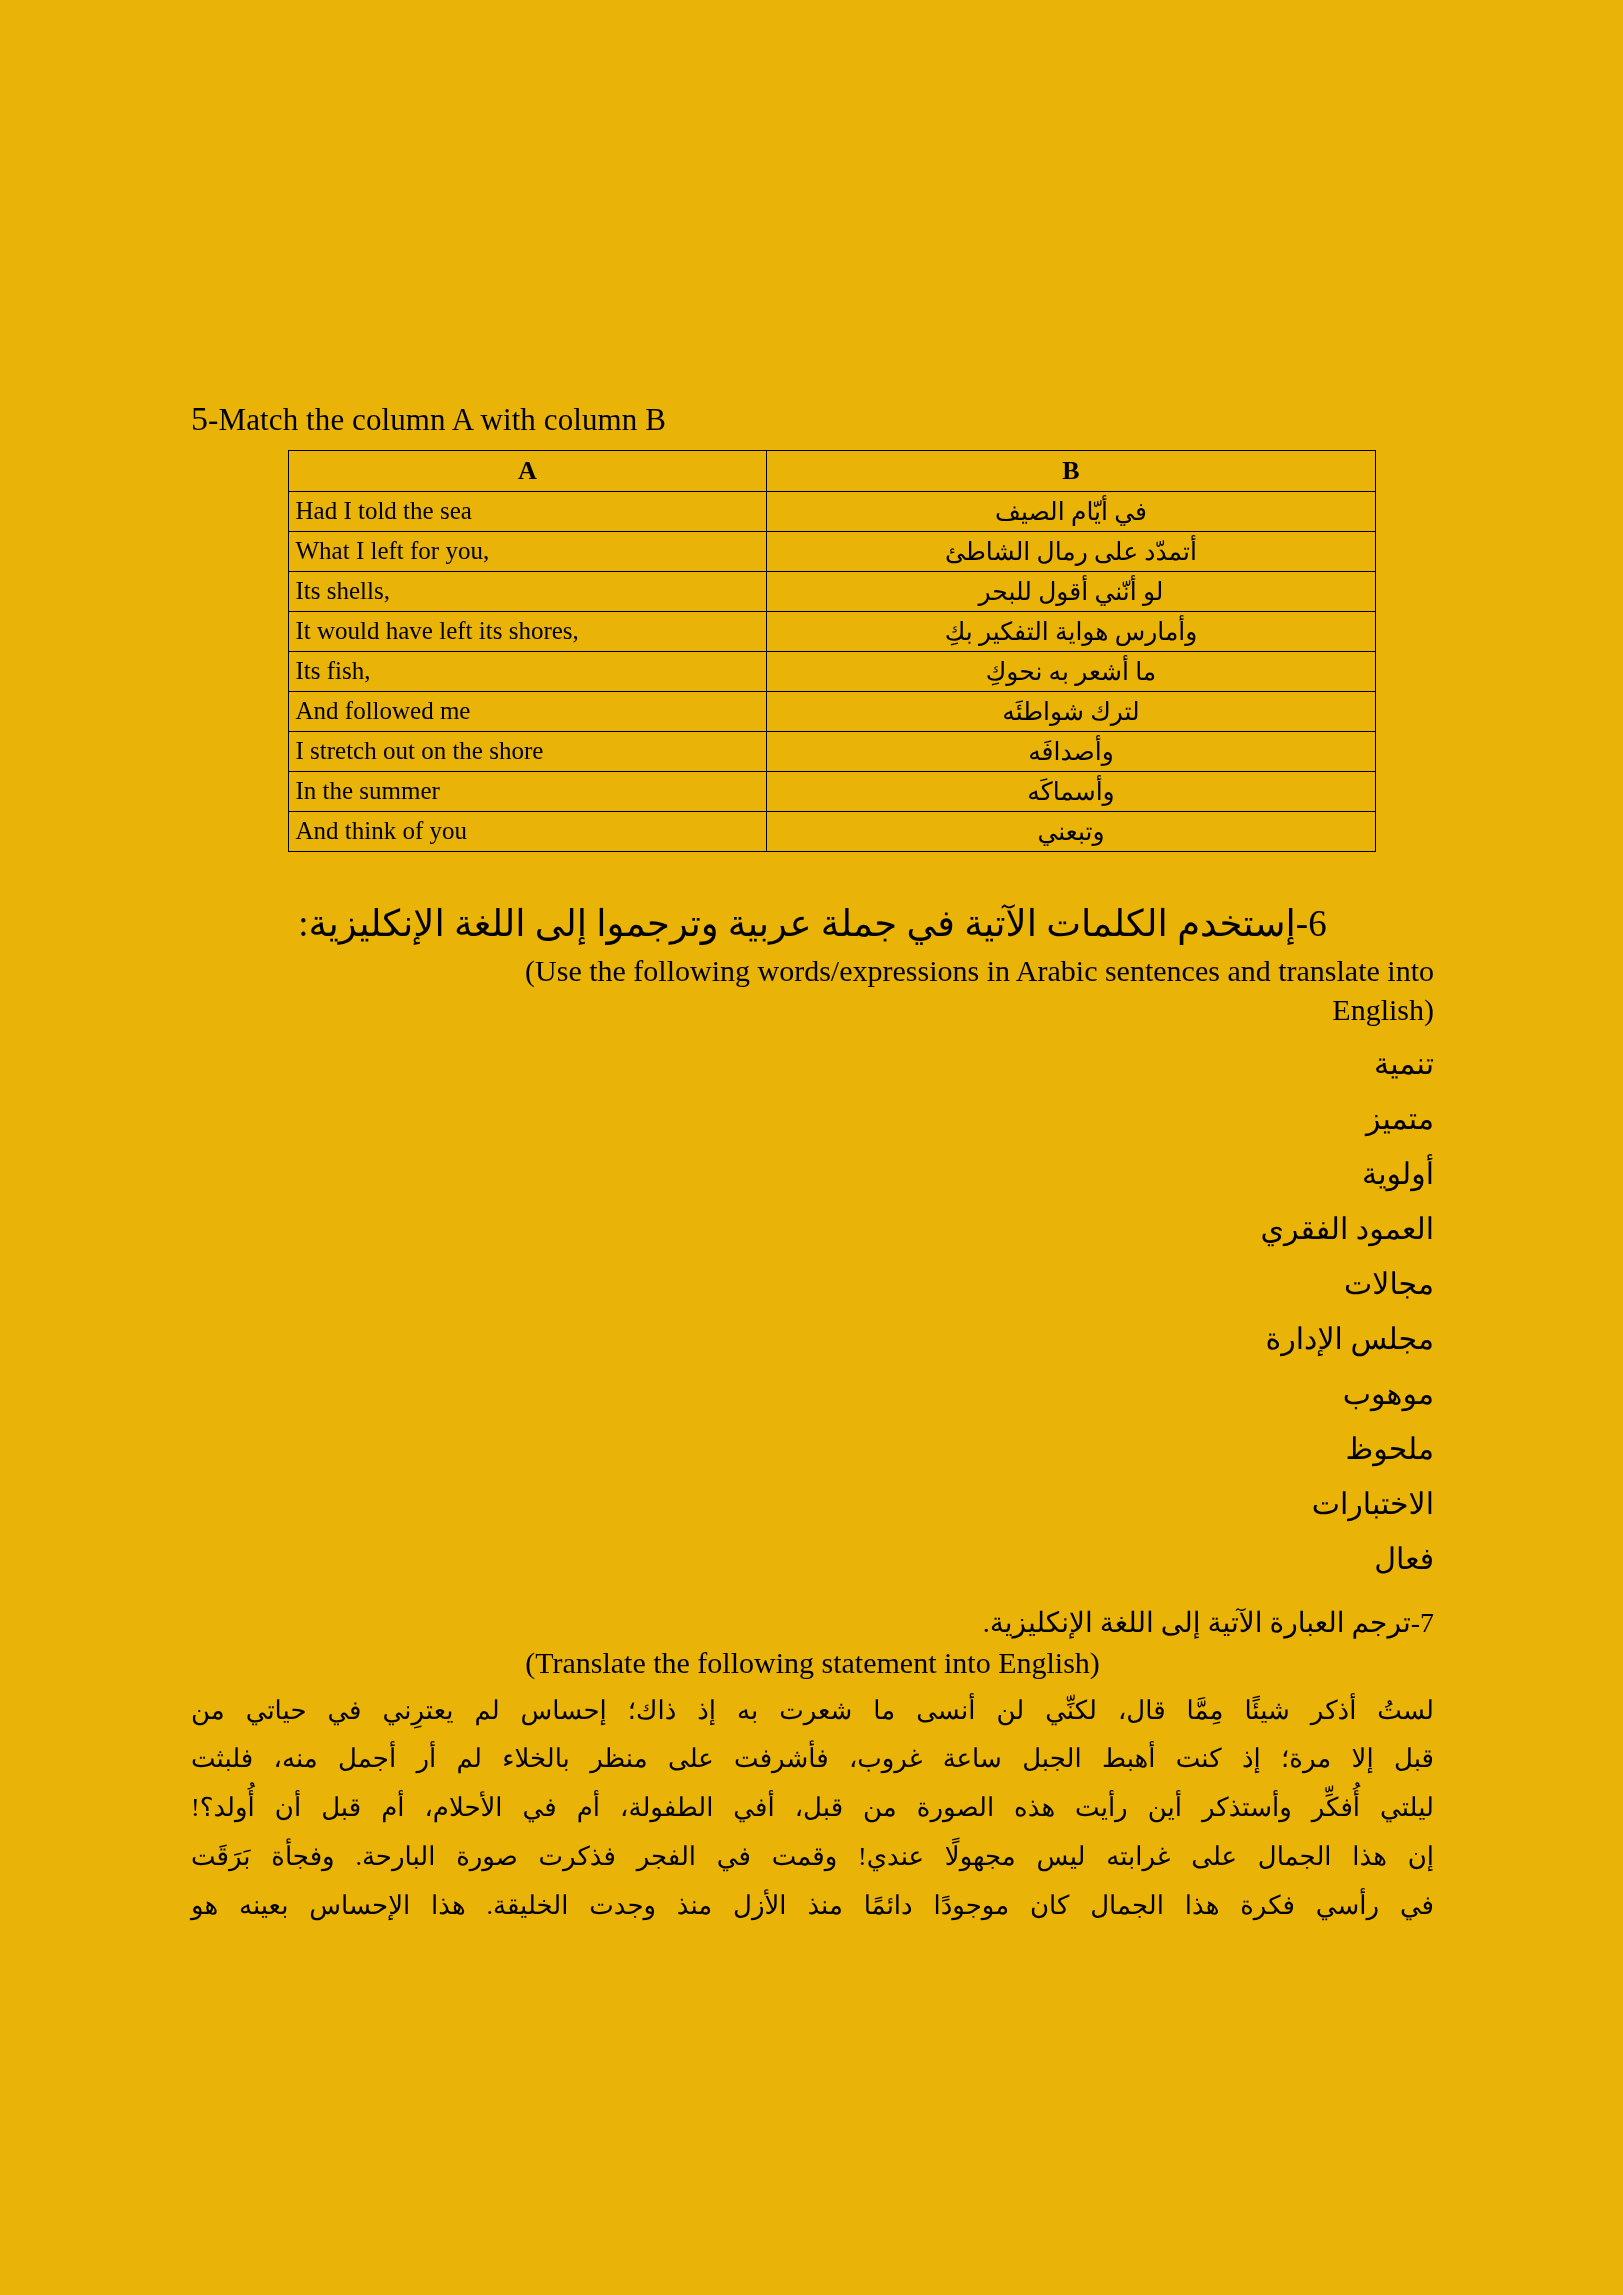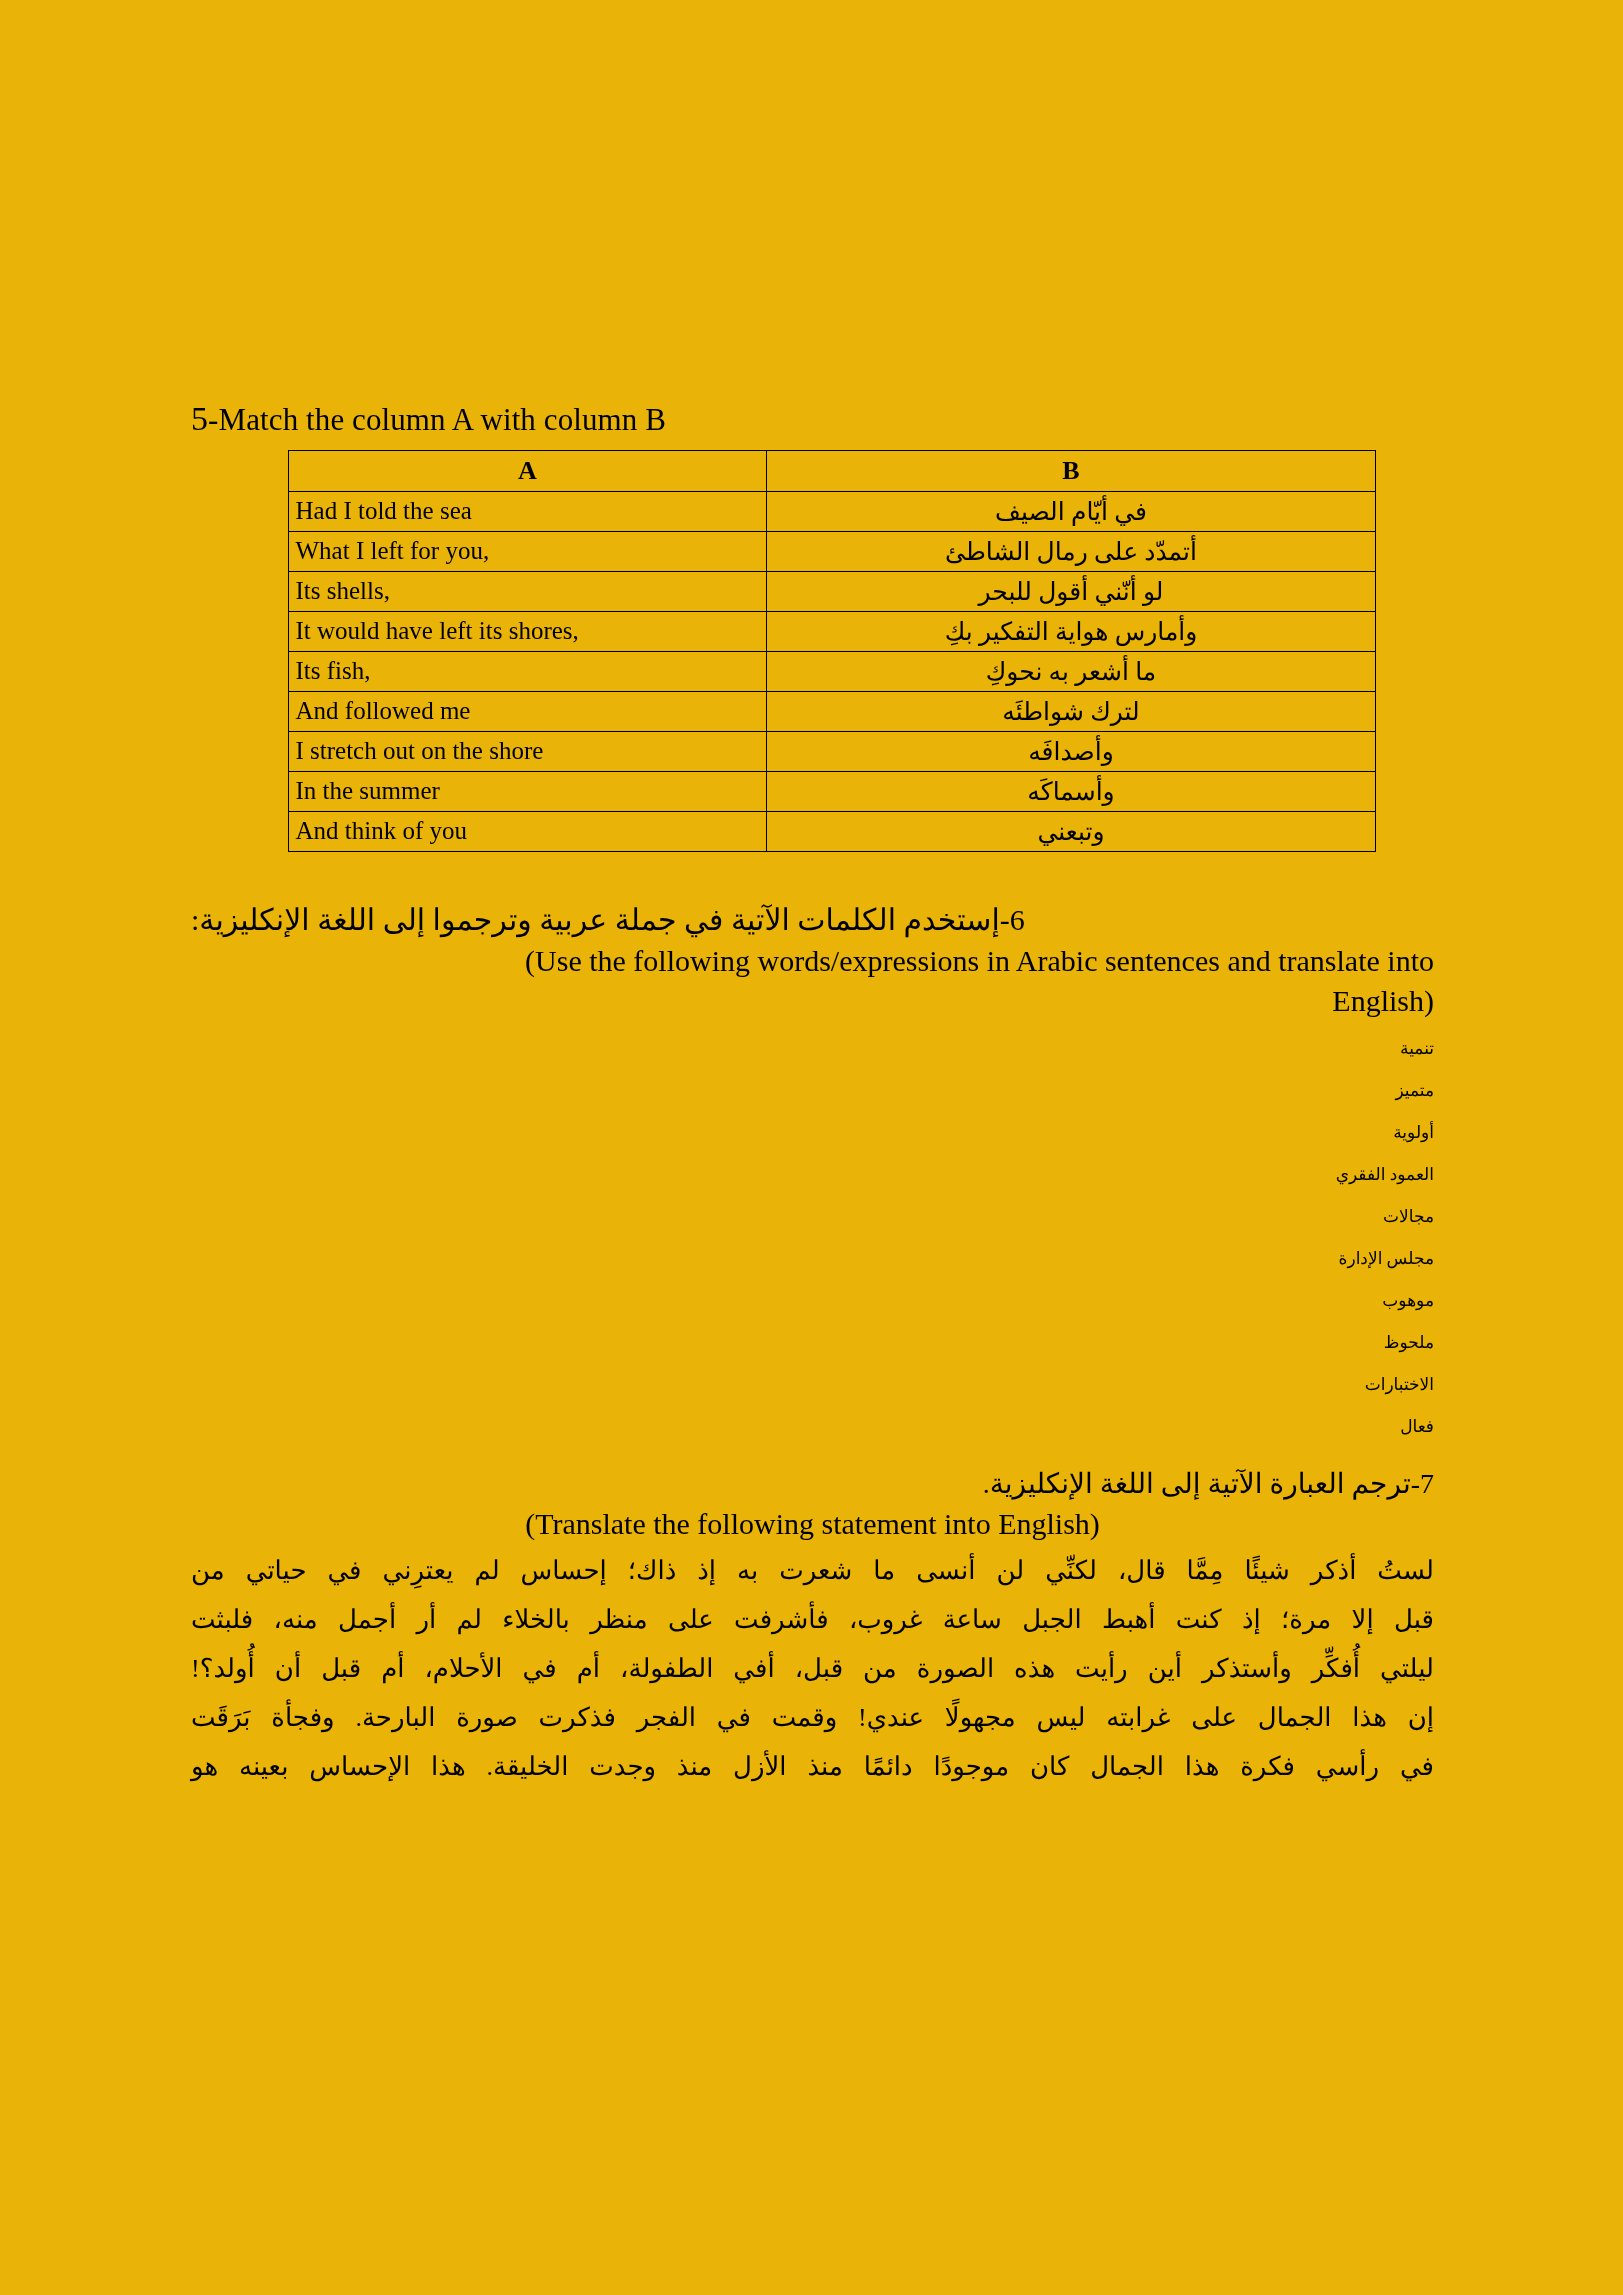--- a/index.html
+++ b/index.html
@@ -72,41 +72,41 @@
     white-space: nowrap;
     padding-right: 10.5px;
   }
 
   
   .q6-block {
     margin-top: 48px;
   }
   .q6-heading {
     direction: rtl;
-    text-align: left;
-    font-size: 30px;
+    text-align: center;
+    font-size: 37px;
     line-height: 1.3;
     white-space: nowrap;
   }
   .q6-en {
     text-align: right;
     font-size: 30px;
     line-height: 1.32;
     margin-top: 2.6px;
   }
   .q6-en .l2 {
     display: block;
   }
   .word-list {
     margin-top: 19.6px;
     direction: rtl;
     text-align: right;
   }
   .word-list .word {
-    font-size: 17px;
+    font-size: 30px;
     line-height: 1.0;
     margin-bottom: 25px;
     white-space: nowrap;
   }
 
   
   .q7-block {
     margin-top: 31px;
   }
   .q7-heading {

